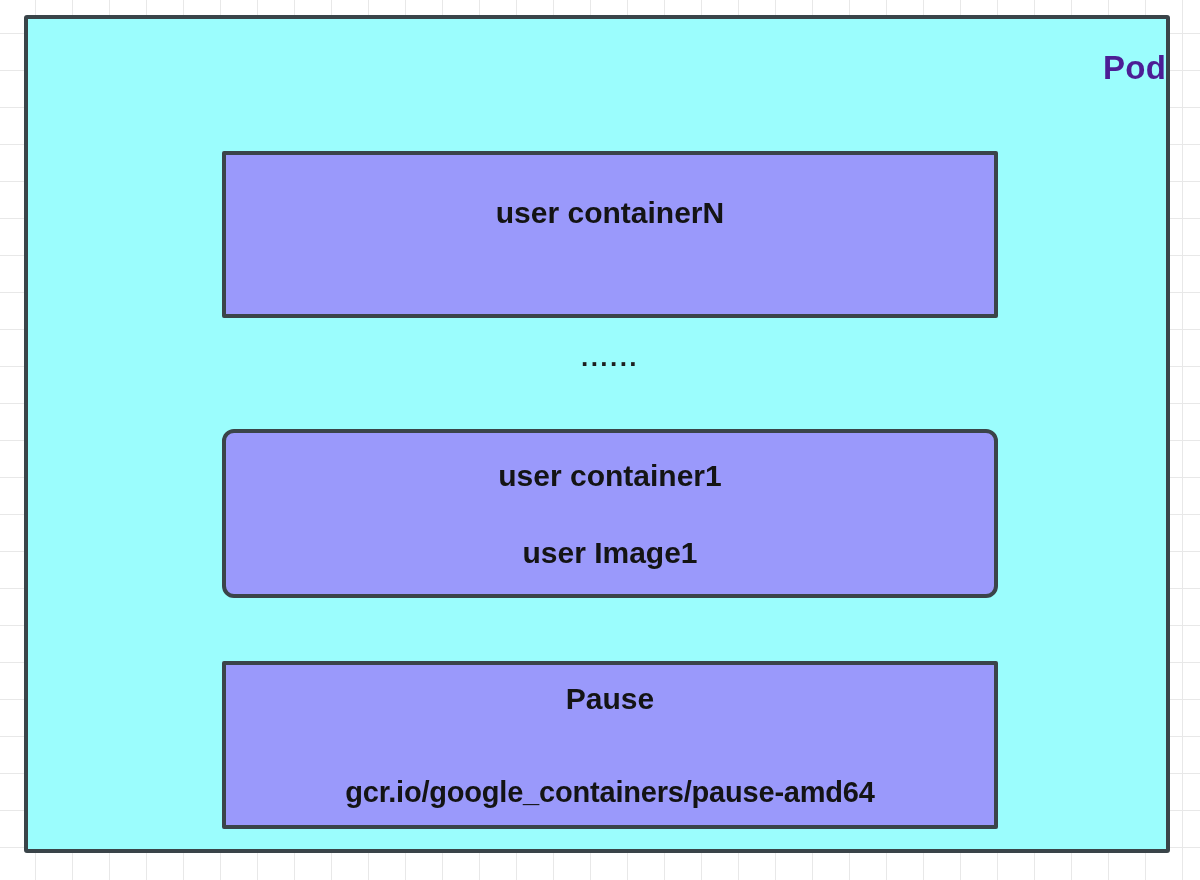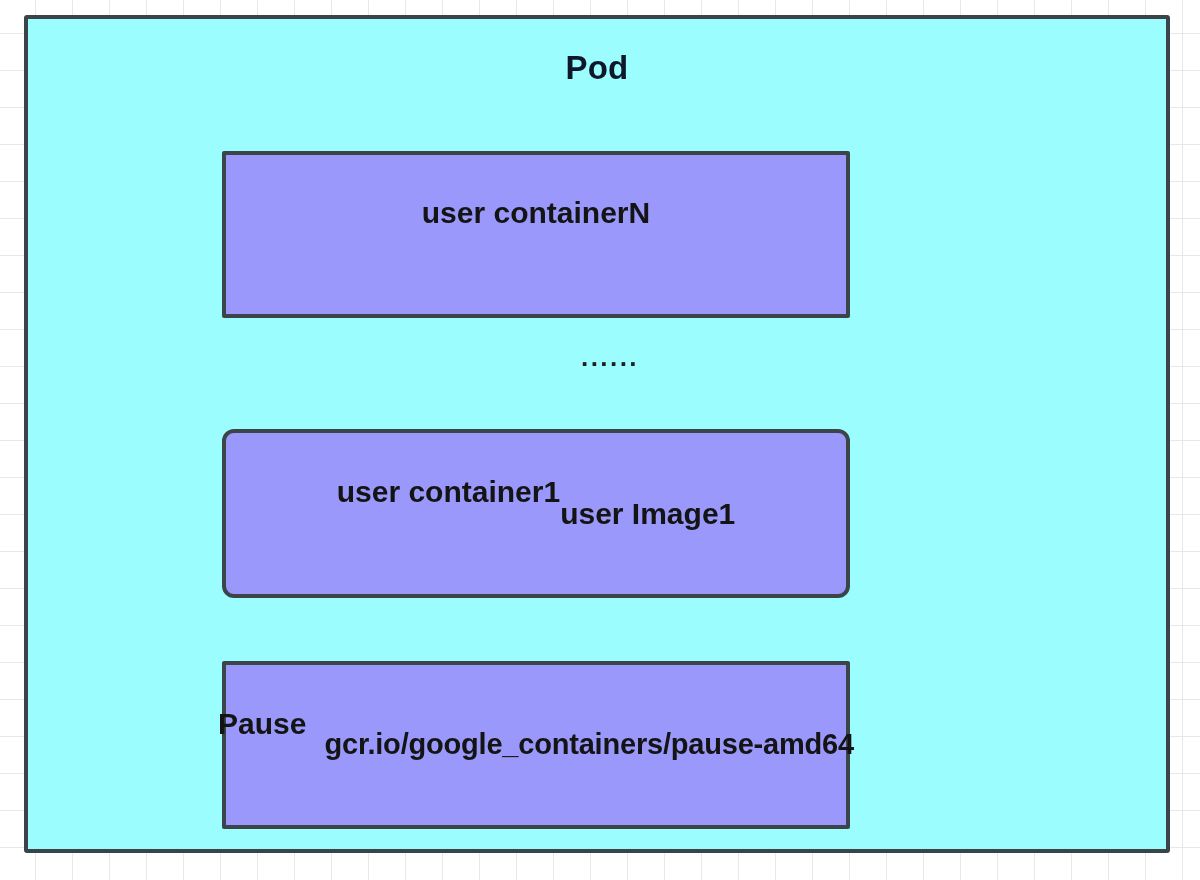--- a/index.html
+++ b/index.html
@@ -33,38 +33,38 @@
     background: #9bfdfd;
     border: 4px solid #3a4449;
     border-radius: 3px;
   }
 
   .pod-title {
     position: absolute;
     left: 0;
     right: 0;
     top: 30px;
-    text-align: center;
+    text-align: right;
     font-size: 33px;
     font-weight: bold;
-    color: #0f172a;
+    color: #4c1d95;
     letter-spacing: 0.2px;
   }
 
   
   .container-box {
     position: absolute;
     left: 194px;           
-    width: 628px;
+    width: 776px;
     box-sizing: border-box;
     background: #9a99fb;
     border: 4px solid #3a4449;
     border-radius: 2px;
     display: flex;
-    flex-direction: row;
+    flex-direction: column;
     align-items: center;
     justify-content: center;
   }
 
   .box-n    { top: 132px; height: 167px; }  
   .box-1    { top: 410px; height: 169px; border-radius: 12px; }  
   .box-pause{ top: 642px; height: 168px; gap: 18px; }  
 
   .line {
     text-align: center;

